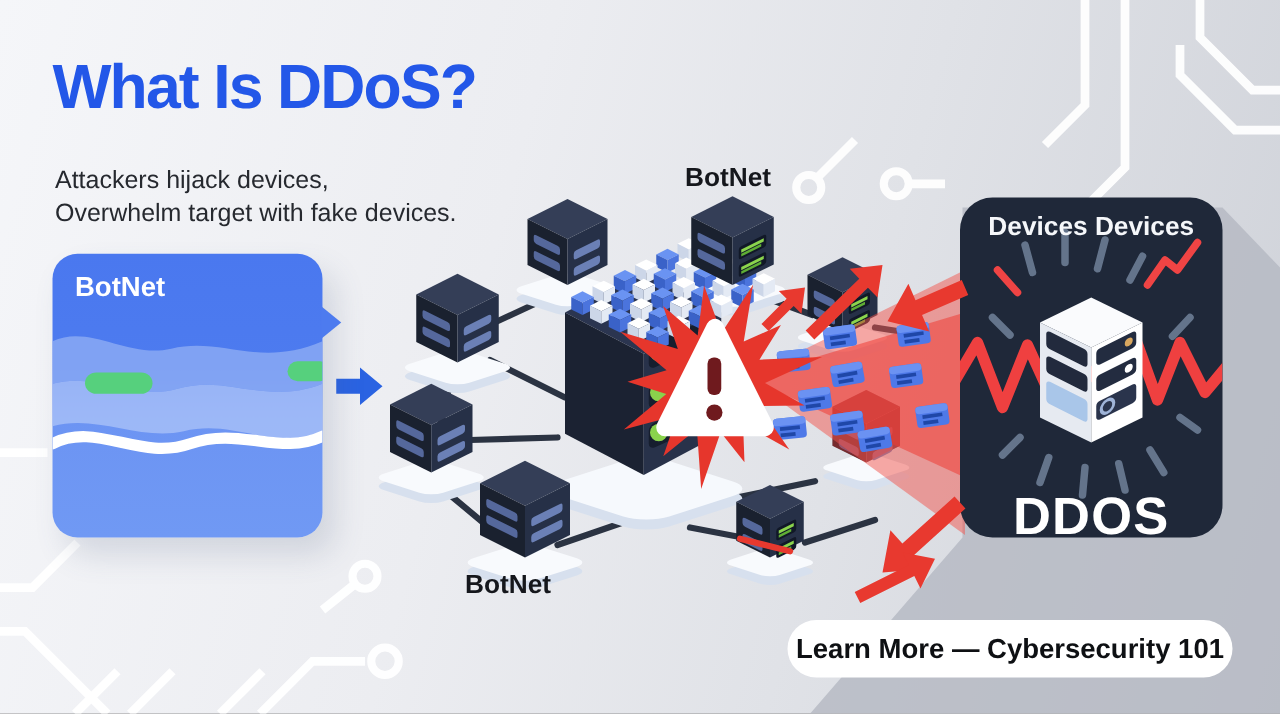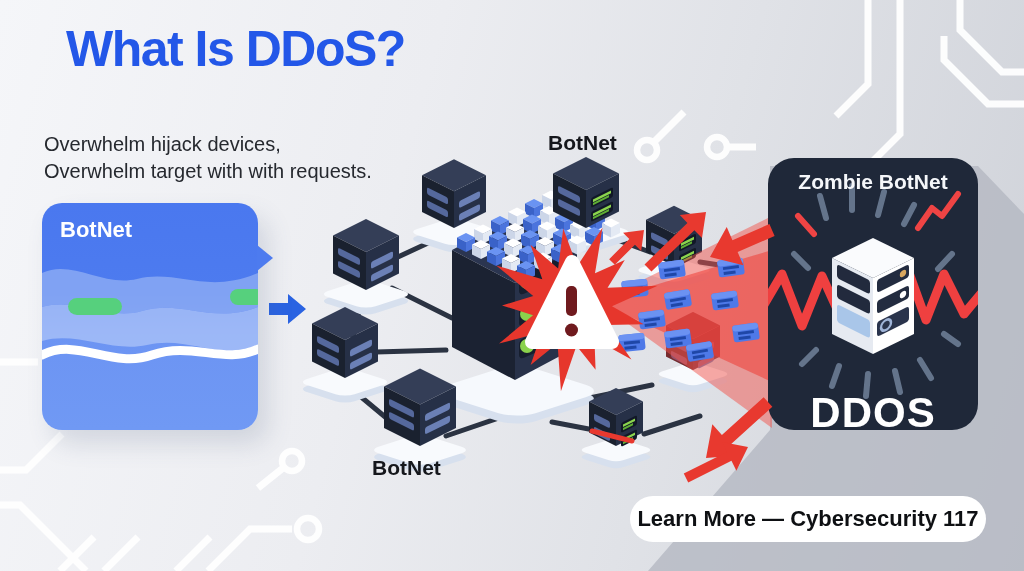--- a/index.html
+++ b/index.html
@@ -1,21 +1,21 @@
 <!DOCTYPE html>
 <html><head>
 <meta charset="utf-8">
 <style>
   html,body{margin:0;padding:0;background:#888;}
   .stage{position:relative;width:1024px;height:571px;overflow:hidden;
     font-family:"Liberation Sans",sans-serif;
     background:linear-gradient(105deg,#f5f6f9 0%,#ecedf1 38%,#e0e2e7 65%,#ced1d8 100%);}
   #main-svg,#overlay-svg{position:absolute;left:0;top:0;}
   #overlay-svg{z-index:6;pointer-events:none;}
-  .hdr-title{position:absolute;left:42px;top:20px;font-size:50px;font-weight:800;color:#2357e8;letter-spacing:-1.5px;z-index:5;margin-left:24px;}
+  .hdr-title{position:absolute;left:42px;top:40px;font-size:50px;font-weight:800;color:#2357e8;letter-spacing:-1.5px;z-index:5;}
   .hdr-sub{position:absolute;left:44px;top:95px;font-size:24px;font-weight:700;color:#14161c;letter-spacing:-0.4px;z-index:5;}
   .hdr-body{position:absolute;left:44px;top:131px;font-size:20px;color:#26292f;line-height:27px;z-index:5;}
   .botnet-card{position:absolute;left:42px;top:203px;width:216px;height:227px;border-radius:20px;
     background:linear-gradient(180deg,#4a78ef 0%,#4d7bef 40%,#6c94f3 58%,#7099f4 100%);
     z-index:4;box-shadow:10px 14px 24px rgba(80,95,130,.18);}
   .card-clip{position:absolute;left:0;top:0;right:0;bottom:0;border-radius:20px;overflow:hidden;}
   .card-label{position:absolute;left:18px;top:14px;font-size:22px;font-weight:700;color:#fff;}
   .card-tail{position:absolute;right:-15px;top:42px;width:0;height:0;
     border-top:13px solid transparent;border-bottom:13px solid transparent;border-left:16px solid #4d7bef;}
   .zombie-panel{position:absolute;left:768px;top:158px;width:210px;height:272px;border-radius:26px;
@@ -440,22 +440,22 @@
       <polygon points="572,262 612,342 532,342" fill="#ffffff" stroke="#ffffff" stroke-width="14" stroke-linejoin="round"></polygon>
       <rect x="566" y="286" width="11" height="30" rx="5" fill="#6f1a1e"></rect>
       <circle cx="571.5" cy="330" r="6.5" fill="#6f1a1e"></circle>
     </g>
 
     <path d="M269,303 h19 v-9 l18,15 -18,15 v-9 h-19 z" fill="#2a63e2"></path>
   </svg>
 
   <div class="hdr-title">What Is DDoS?</div>
   <div class="hdr-body">
-    <div>Overwhelm hijack devices,</div>
-    <div>Overwhelm target with with requests.</div>
+    <div>Attackers hijack devices,</div>
+    <div>Overwhelm target with fake devices.</div>
   </div>
 
   <div class="botnet-card">
     <div class="card-clip">
       <svg width="216" height="227" viewBox="0 0 216 227">
         <path d="M0,70 C30,56 60,84 95,76 C135,66 165,92 216,70 L216,104 C170,122 140,96 100,108 C65,118 35,94 0,104 Z" fill="#8aa9f3" opacity="0.85"></path>
         <path d="M0,104 C35,94 65,118 100,108 C140,96 170,122 216,104 L216,142 C175,158 145,132 105,142 C70,150 35,128 0,138 Z" fill="#a9c0f7" opacity="0.8"></path>
         <path d="M0,152 C35,134 70,166 110,152 C150,138 182,162 216,146" stroke="#ffffff" stroke-width="9" fill="none" stroke-linecap="round"></path>
         <rect x="26" y="95" width="54" height="17" rx="9" fill="#56d07d"></rect>
         <rect x="188" y="86" width="34" height="16" rx="8" fill="#56d07d"></rect>
@@ -507,27 +507,27 @@
         <g transform="translate(109,143) skewY(-26.5)">
             <rect width="32" height="13" rx="3" fill="#232c40"></rect>
             <circle cx="26" cy="6.5" r="3.2" fill="#ffffff"></circle>
           </g>
         <g transform="translate(109,164) skewY(-26.5)">
             <rect width="32" height="15" rx="3" fill="#2a344c"></rect>
             <circle cx="9" cy="7.5" r="5" fill="none" stroke="#9fb4d8" stroke-width="2.5"></circle>
           </g>
       </g>
     </svg>
-    <div class="zp-title">Zombie BotNet</div>
+    <div class="zp-title">Devices Devices</div>
     <div class="zp-ddos">DDOS</div>
   </div>
 
   <svg id="overlay-svg" width="1024" height="571" viewBox="0 0 1024 571">
     <g id="g-arrows2">
         <polygon points="769.4047660126803,224.04057380689545 732.4343560237194,240.14059106015262 726.724841251616,227.0298534353226 710,257 743.3343387704622,265.17018107119173 737.6248239983588,252.0594434463617 774.5952339873197,235.95942619310455" fill="#e8392f"></polygon>
         <polygon points="763.643139323203,397.1763328221176 721.9025414703091,434.8775179795702 712.3174479813557,424.2654501882289 706,458 740.2013563128565,455.1369201266763 730.6162628239032,444.52485233533497 772.356860676797,406.8236671778824" fill="#e8392f"></polygon>
         <polygon points="688.2360679774998,482.4721359549996 731.4530969665016,460.86362146049873 736.3724465170011,470.7023205614978 748,447 722.0616114610024,442.08065044950047 726.9809610115019,451.91934955049953 683.7639320225002,473.5278640450004" fill="#e8392f"></polygon>
       </g>
   </svg>
 
-  <div class="cta">Learn More — Cybersecurity 117</div>
+  <div class="cta">Learn More — Cybersecurity 101</div>
 
 </div>
 
 </body></html>

